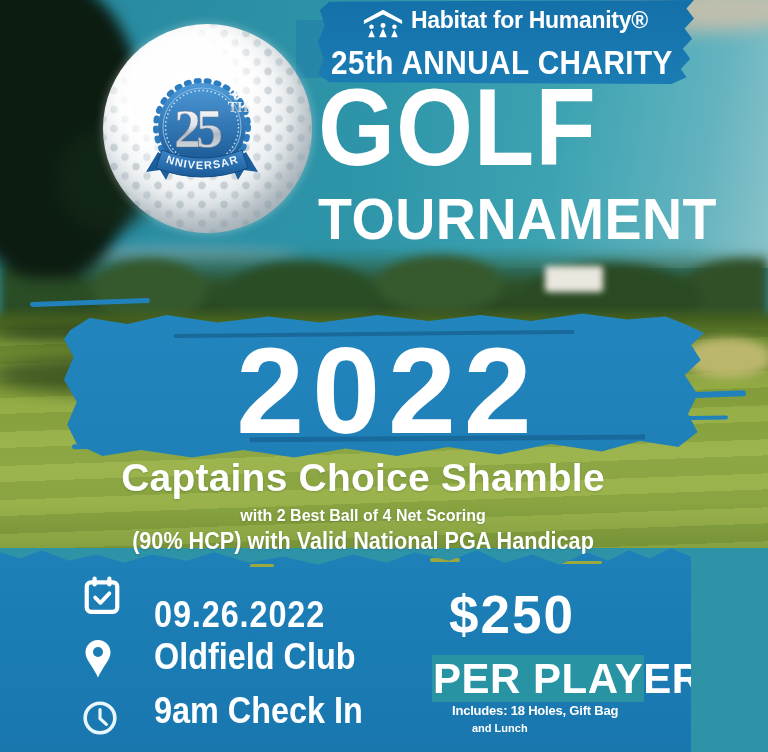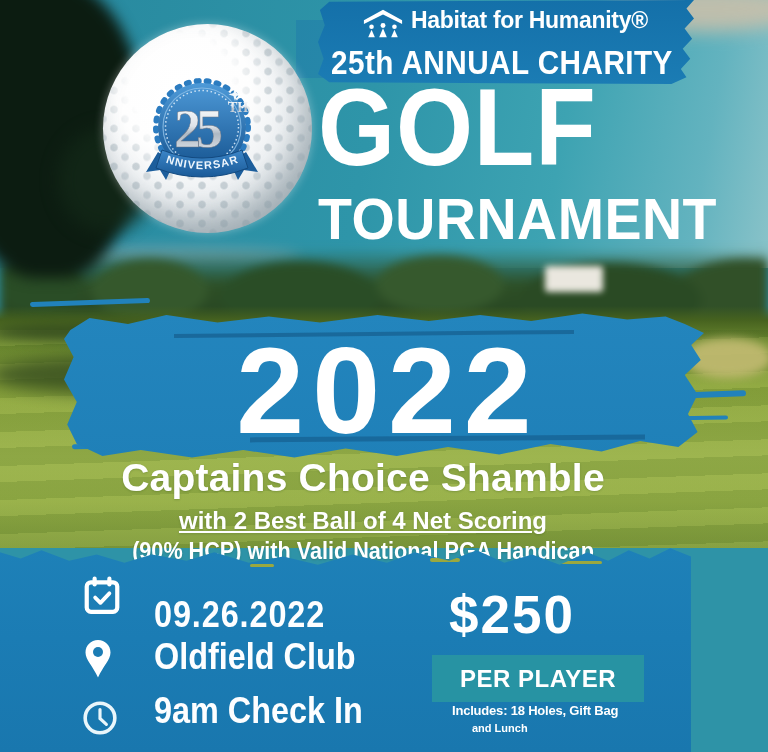--- a/index.html
+++ b/index.html
@@ -70,38 +70,38 @@
   .year-text{color:#fff;font-weight:700;font-size:122px;letter-spacing:8px;padding-top:8px;padding-left:8px;}
   .banner-streak1{left:174px;top:332px;width:400px;height:4px;background:rgba(8,55,95,.35);transform:rotate(-.6deg);}
   .banner-streak2{left:250px;top:436px;width:395px;height:5px;background:rgba(8,55,95,.32);transform:rotate(-.4deg);}
   .streak-a{left:30px;top:300px;width:120px;height:5px;background:#2182bb;transform:rotate(-2deg);border-radius:3px;}
   .streak-b{left:72px;top:443px;width:150px;height:5px;background:#2182bb;transform:rotate(-1deg);border-radius:3px;}
   .streak-c{left:646px;top:392px;width:100px;height:6px;background:#2182bb;transform:rotate(-2deg);border-radius:3px;}
   .streak-d{left:658px;top:416px;width:70px;height:4px;background:#2182bb;transform:rotate(-1deg);border-radius:3px;}
   
   .captains{left:0;top:456px;width:684px;text-align:center;color:#fff;margin-left:21px;}
   .fmt-headline{font-weight:700;font-size:39px;letter-spacing:.2px;text-shadow:0 1px 2px rgba(40,70,20,.25);}
-  .fmt-sub1{font-weight:700;font-size:24px;margin-top:7px;text-shadow:0 1px 2px rgba(40,70,20,.25);text-decoration:underline;}
+  .fmt-sub1{font-weight:700;font-size:16px;margin-top:7px;text-shadow:0 1px 2px rgba(40,70,20,.25);}
   .fmt-sub2{font-weight:700;font-size:23px;margin-top:3px;transform:scaleX(.94);transform-origin:center top;text-shadow:0 1px 2px rgba(40,70,20,.25);}
   
   .info-panel{left:0;top:544px;width:691px;height:208px;
     background:linear-gradient(180deg,#1e81b8 0%,#1b7cb4 45%,#1977ae 100%);
     clip-path:polygon(0% 4%,3% 7%,6% 3%,10% 8%,14% 5%,18% 9%,22% 5%,27% 8%,31% 4%,36% 9%,41% 6%,46% 10%,51% 5%,56% 9%,60% 4%,65% 8%,69% 3%,73% 9%,77% 5%,81% 10%,85% 4%,88% 8%,91% 3%,94% 7%,97% 2%,100% 6%,100% 100%,0% 100%);}
   .speck{position:absolute;background:#9aa83f;border-radius:2px;}
   .panel-label{position:absolute;color:#fdfeff;font-weight:700;white-space:nowrap;
     transform:scaleX(.9);transform-origin:left top;}
   .lbl-date{left:154px;top:50px;font-size:36px;letter-spacing:1px;}
   .lbl-venue{left:154px;top:92px;font-size:36px;}
   .lbl-time{left:154px;top:146px;font-size:36px;}
   .icon-cal{left:84px;top:32px;}
   .icon-pin{left:84px;top:90px;}
   .icon-clock{left:82px;top:156px;}
   .price-amount{left:449px;top:40px;color:#fff;font-weight:700;font-size:53px;letter-spacing:2px;position:absolute;}
   .per-player-box{left:432px;top:111px;width:212px;height:47px;background:#2793a3;position:absolute;}
-  .per-player-label{color:#fff;font-weight:700;font-size:24px;letter-spacing:.5px;line-height:47px;padding-left:28px;white-space:nowrap;}
+  .per-player-label{color:#fff;font-weight:700;font-size:42px;letter-spacing:.5px;line-height:47px;padding-left:1px;white-space:nowrap;}
   .includes-1{left:452px;top:159px;font-size:13px;letter-spacing:-.2px;position:absolute;color:#fff;font-weight:700;white-space:nowrap;}
   .includes-2{left:472px;top:178px;font-size:11px;position:absolute;color:#fff;font-weight:700;}
 </style>
 </head>
 <body>
 
 <div class="poster">
 
   <div class="abs sky"></div>
   <div class="abs cloud"></div>

